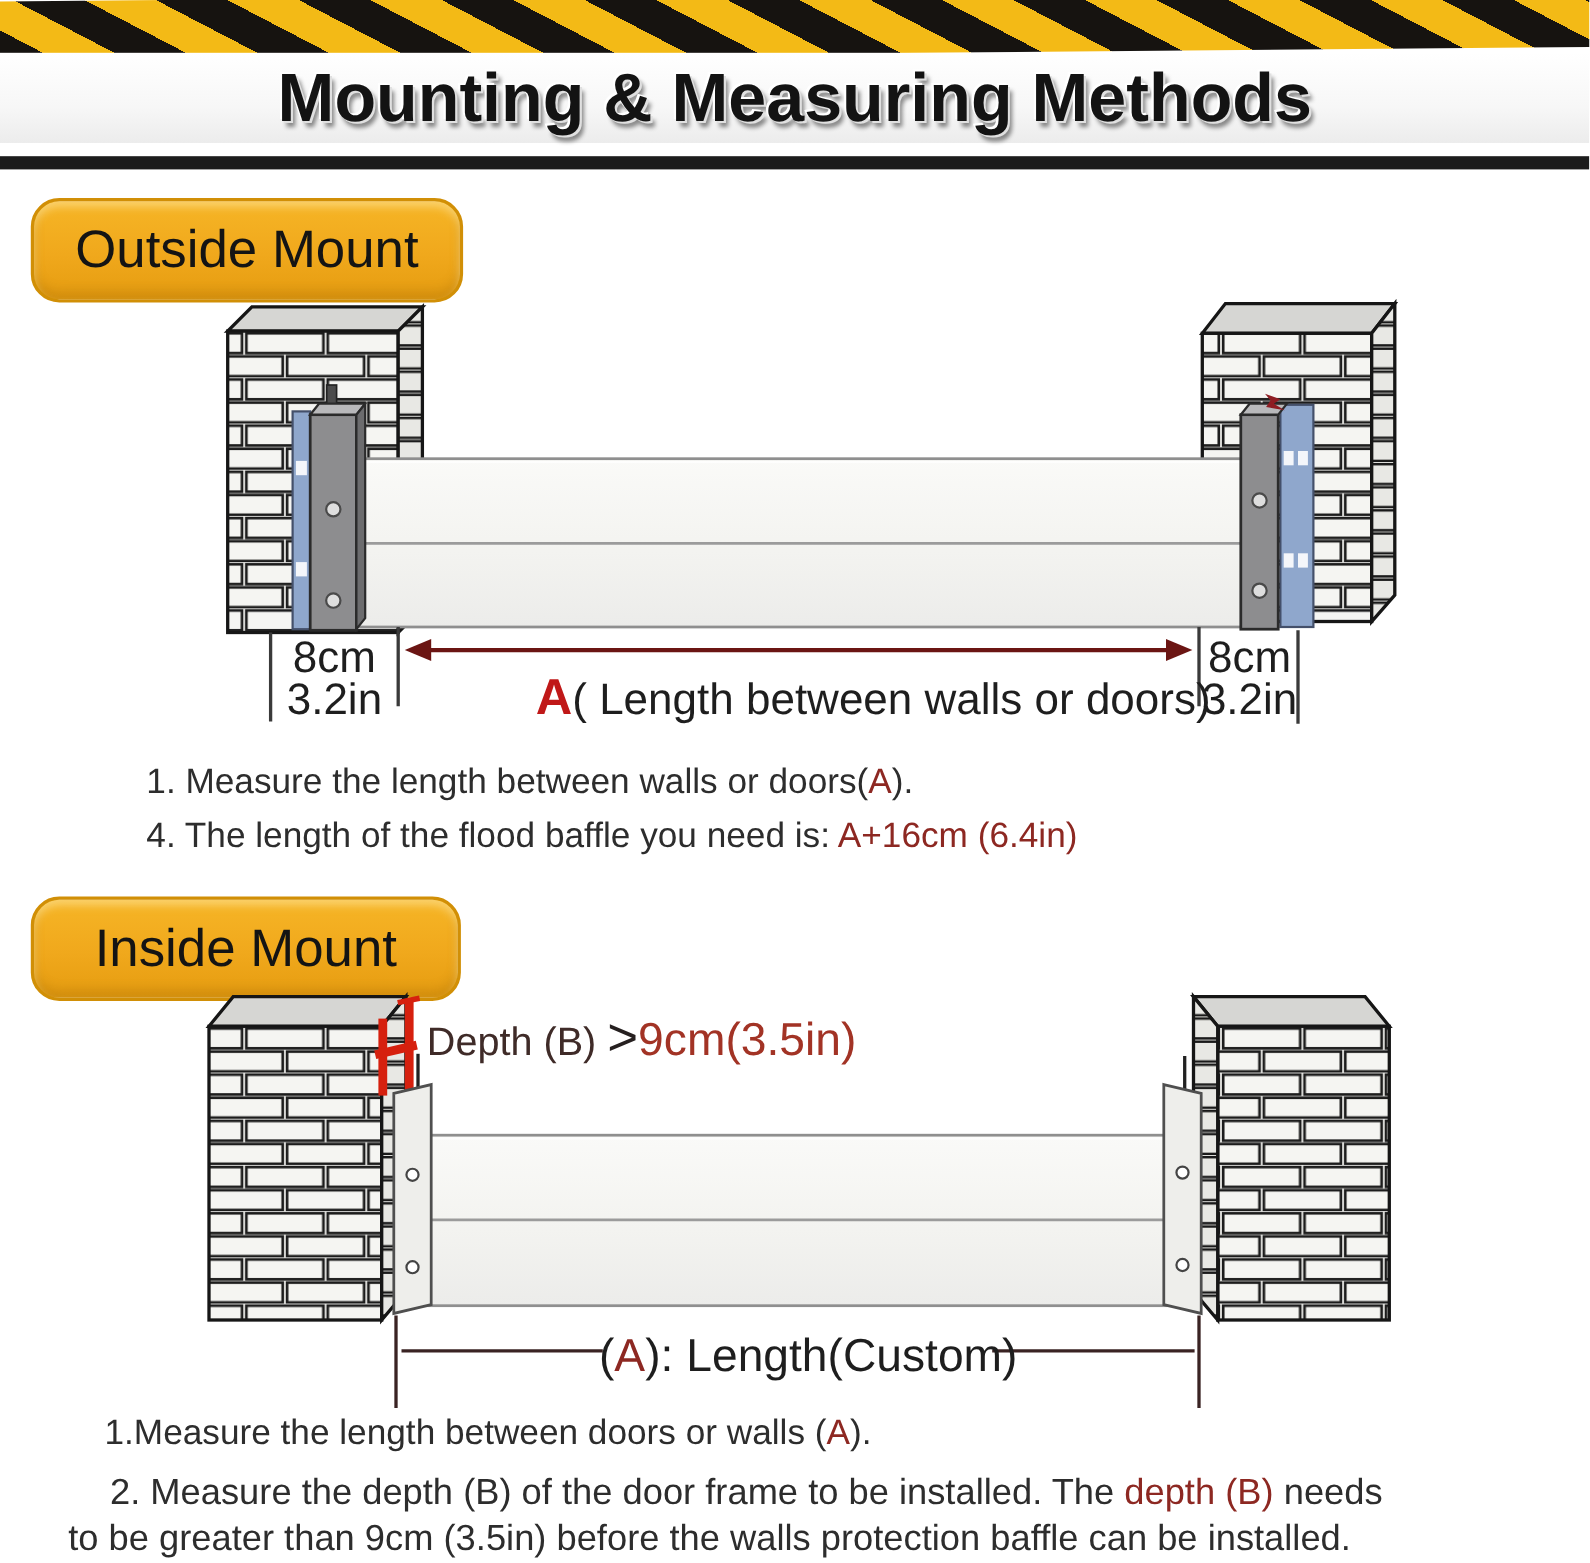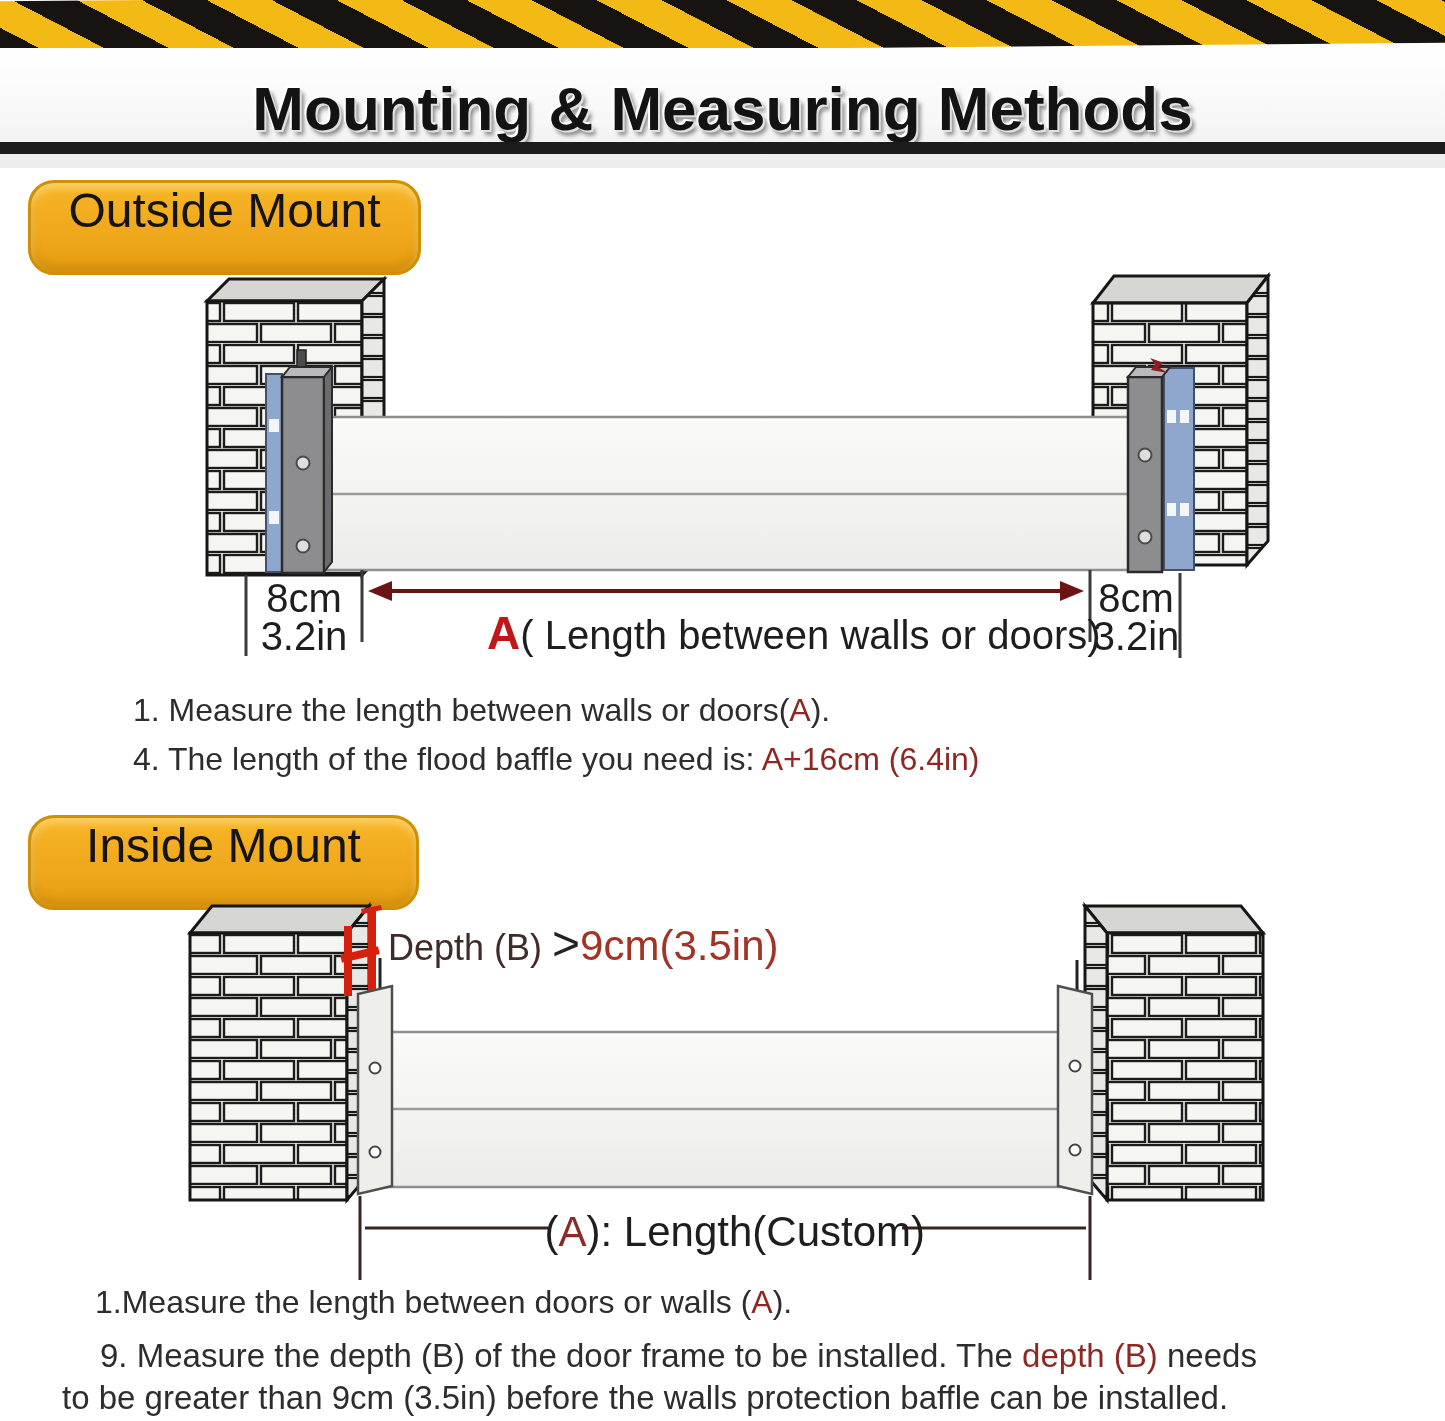--- a/index.html
+++ b/index.html
@@ -19,32 +19,32 @@
     font-family:"Liberation Sans","DejaVu Sans",sans-serif;color:#2d2d2d;
   }
   .abs{position:absolute;white-space:nowrap;}
   
   #hazard{
     position:absolute;left:-12px;top:-5px;width:1470px;height:54px;
     transform:rotate(-0.5deg);
     background:repeating-linear-gradient(28deg,var(--hazard-black) 0 30px,var(--hazard-yellow) 30px 60px);
   }
   #titleband{
-    position:absolute;left:0;top:48px;width:1445px;height:120px;
+    position:absolute;left:0;top:48px;width:1445px;height:82px;
     background:linear-gradient(180deg,#ffffff 0%,#f7f7f7 60%,#ececec 100%);
     display:flex;align-items:center;justify-content:center;
   }
   #titleband .title{
     font-size:62px;font-weight:bold;color:#131313;letter-spacing:0px;
     text-shadow:-2px -2px 0 #ffffff,2px 2px 0 #e0e0e0,4px 5px 4px rgba(0,0,0,0.45);
   }
   #blackbar{position:absolute;left:0;top:142px;width:1445px;height:12px;background:#1c1c1c;}
   
   .badge{
-    position:absolute;display:flex;justify-content:center;
+    position:absolute;display:flex;align-items:center;justify-content:center;
     background:linear-gradient(180deg,#f6b526 0%,var(--badge-yellow) 55%,#e59c10 100%);
     border:3px solid #d18f06;border-radius:26px;
     box-shadow:inset 0 5px 8px rgba(255,235,170,.55), inset 0 -7px 10px rgba(135,85,0,.22);
     font-size:48px;color:#141414;
   }
   #badge-outside{left:28px;top:180px;width:387px;height:89px;}
   #badge-inside{left:28px;top:815px;width:385px;height:89px;}
   svg{position:absolute;left:0;display:block;}
   
   .dimtext{font-size:40px;color:#1e1e1e;text-align:center;}
@@ -246,17 +246,17 @@
     <span class="d1">Depth (B) </span><span class="d2">&gt;</span><span class="d3">9cm(3.5in)</span>
   </div>
   <div class="abs" id="im-dim" style="left:525px;top:1208px;width:400px">
     <span>(</span><span class="dimletter">A</span><span>): Length(Custom)</span>
   </div>
 
   <div class="abs step" style="left:95px;top:1284px">
     <span>1.Measure the length between doors or walls (</span><span class="hl">A</span><span>).</span>
   </div>
   <div class="abs step small-step" style="left:100px;top:1337px">
-    <span>9. Measure the depth (B) of the door frame to be installed. The </span><span class="hl">depth (B)</span><span> needs</span>
+    <span>2. Measure the depth (B) of the door frame to be installed. The </span><span class="hl">depth (B)</span><span> needs</span>
   </div>
   <div class="abs step small-step" style="left:62px;top:1379px">to be greater than 9cm (3.5in) before the walls protection baffle can be installed.</div>
 
 </div>
 
 </body></html>

